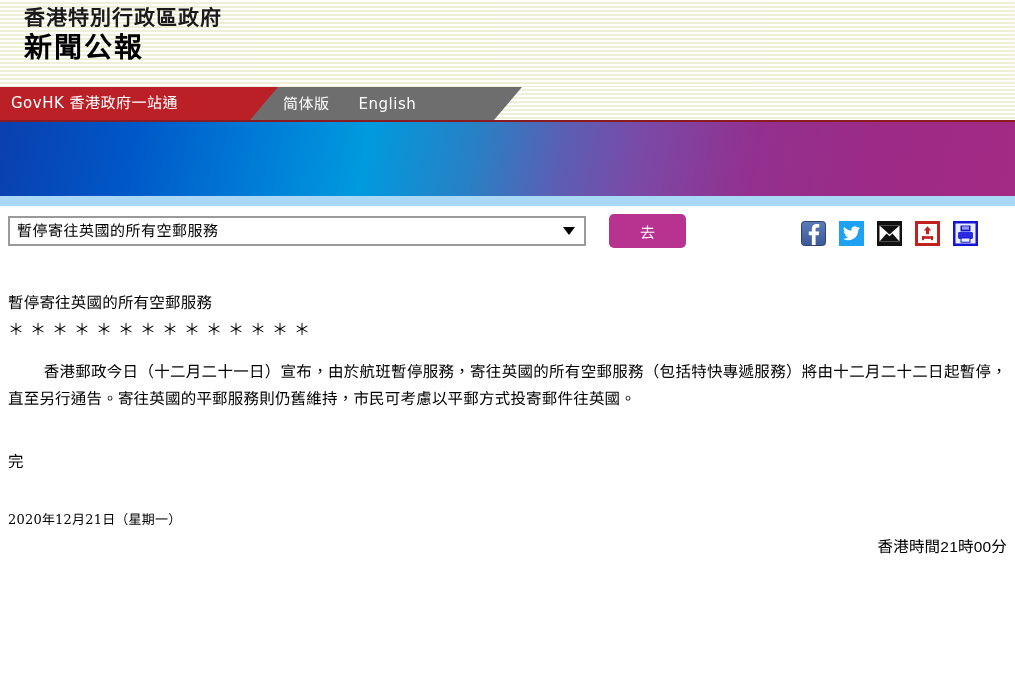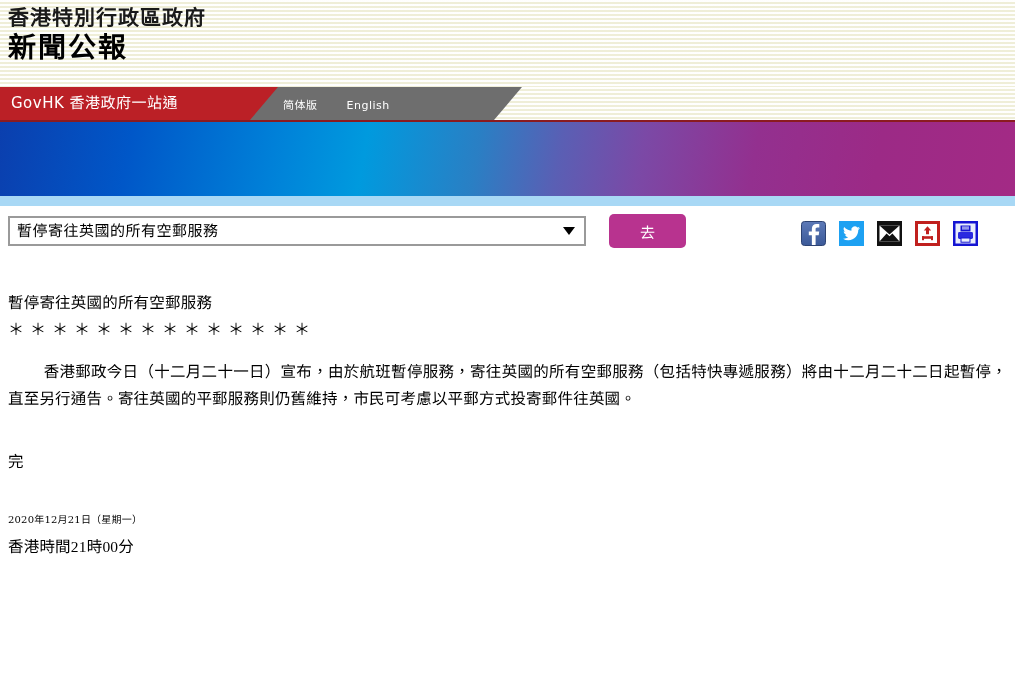--- a/index.html
+++ b/index.html
@@ -26,20 +26,21 @@
       to bottom,
       rgba(255,255,255,0.95) 0px,
       rgba(255,255,255,0.95) 2px,
       rgba(238,237,214,0.9) 2px,
       rgba(238,237,214,0.9) 4px
     );
     overflow: hidden;
   }
   .masthead-inner {
     padding: 5px 0 0 8px;
+    margin-left: 16px;
   }
   .site-gov {
     font-family: "DejaVu Sans", "Liberation Sans", sans-serif;
     font-size: 21px;
     font-weight: 700;
     letter-spacing: 1px;
     line-height: 1.25;
     color: #1a1a1a;
   }
   .site-title {
@@ -96,21 +97,21 @@
     position: absolute;
     left: 283px; top: 0;
     height: 33px;
     line-height: 33px;
     z-index: 3;
     white-space: nowrap;
   }
   .nav-links a {
     color: #ffffff;
     text-decoration: none;
-    font-size: 11px;
+    font-size: 15px;
     letter-spacing: 0.5px;
     margin-right: 24px;
   }
 
   
   .banner {
     position: relative;
     height: 76px;
     overflow: hidden;
     background: linear-gradient(100deg,
@@ -237,27 +238,28 @@
     letter-spacing: 0.6px;
     text-decoration: none;
     word-break: break-all;
   }
   .end-mark {
     margin-top: 36px;
   }
   .datestamp {
     margin-top: 30px;
     font-family: "DejaVu Serif", "Liberation Serif", serif;
-    font-size: 10px;
+    font-size: 13px;
     line-height: 27px;
   }
   .timestamp {
-    font-family: Liberation Serif, serif;
+    font-family: Liberation Sans, sans-serif;
     font-size: 15.5px;
     line-height: 27px;
+    text-align: right;
   }
 </style>
 </head>
 <body>
 
 <div class="masthead">
   <div class="masthead-inner">
     <div class="site-gov">香港特別行政區政府</div>
     <div class="site-title">新聞公報</div>
   </div>

